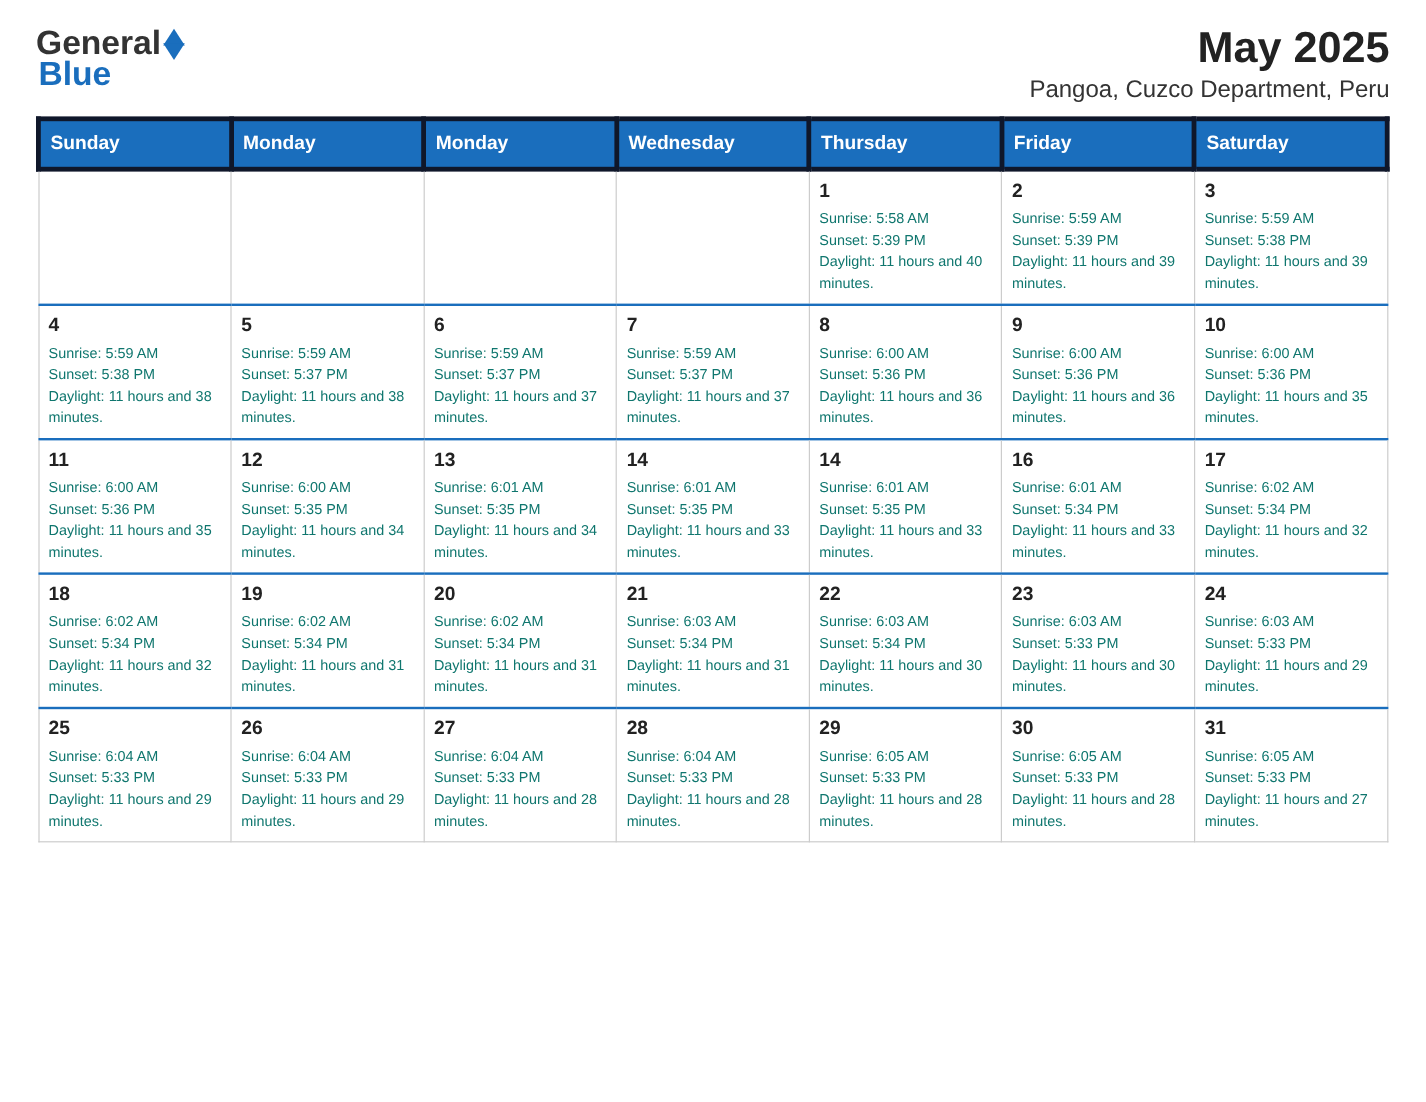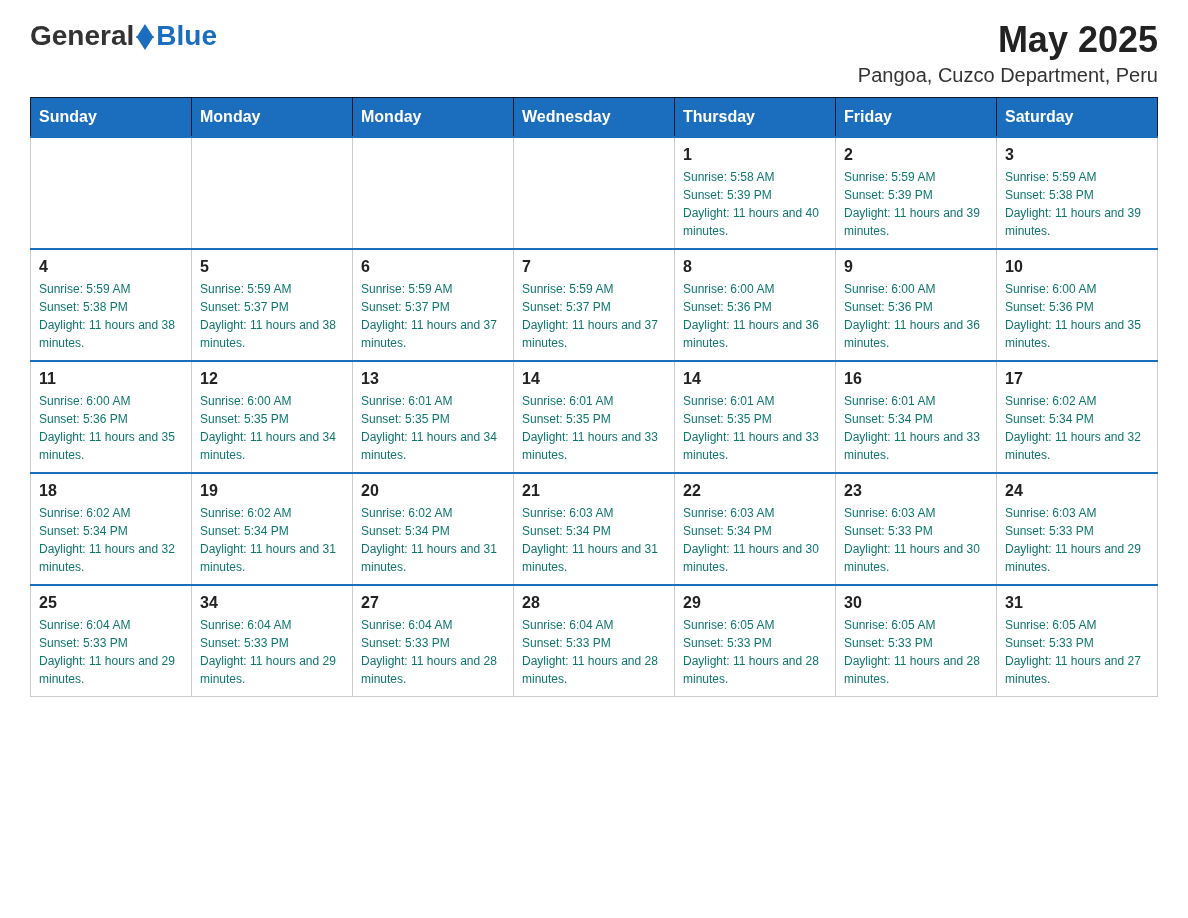--- a/index.html
+++ b/index.html
@@ -50,21 +50,21 @@
       border-collapse: collapse;
       margin-top: 6px;
     }
     .calendar th {
       background-color: #1a6ebd;
       color: #fff;
       font-size: 16px;
       font-weight: bold;
       padding: 10px 8px;
       text-align: left;
-      border: 1px solid #0f172a;
+      border: 4px solid #0f172a;
     }
     .calendar td {
       vertical-align: top;
       border: 1px solid #ccc;
       padding: 8px;
       width: calc(100% / 7);
       min-height: 110px;
     }
     .day-number {
       font-size: 16px;
@@ -82,21 +82,21 @@
     }
     .week-row td {
       border-top: 2px solid #1a6ebd;
     }
   </style>
 </head>
 <body>
 
 <div class="header">
   <div class="logo">
-    <div style="display:flex; flex-direction:row; align-items:flex-end;">
+    <div style="display:flex; flex-direction:column; align-items:flex-start;">
       <div style="display:flex; align-items:center;">
         <span class="logo-text-general">General</span>
         <div style="display:flex; flex-direction:column; align-items:center; margin-left:2px; margin-top:2px;">
           <div style="width:0;height:0;border-left:9px solid transparent;border-right:9px solid transparent;border-bottom:14px solid #1a6ebd;"></div>
           <div style="width:0;height:0;border-left:9px solid transparent;border-right:9px solid transparent;border-top:14px solid #1a6ebd;margin-top:-2px;"></div>
         </div>
       </div>
       <span class="logo-text-blue" style="margin-top:-6px; margin-left:2px;">Blue</span>
     </div>
   </div>
@@ -226,21 +226,21 @@
           <div class="day-number">24</div>
           <div class="day-info">Sunrise: 6:03 AM<br>Sunset: 5:33 PM<br>Daylight: 11 hours and 29 minutes.</div>
         </td>
       </tr>
       <tr class="week-row">
         <td>
           <div class="day-number">25</div>
           <div class="day-info">Sunrise: 6:04 AM<br>Sunset: 5:33 PM<br>Daylight: 11 hours and 29 minutes.</div>
         </td>
         <td>
-          <div class="day-number">34</div>
+          <div class="day-number">26</div>
           <div class="day-info">Sunrise: 6:04 AM<br>Sunset: 5:33 PM<br>Daylight: 11 hours and 29 minutes.</div>
         </td>
         <td>
           <div class="day-number">27</div>
           <div class="day-info">Sunrise: 6:04 AM<br>Sunset: 5:33 PM<br>Daylight: 11 hours and 28 minutes.</div>
         </td>
         <td>
           <div class="day-number">28</div>
           <div class="day-info">Sunrise: 6:04 AM<br>Sunset: 5:33 PM<br>Daylight: 11 hours and 28 minutes.</div>
         </td>

